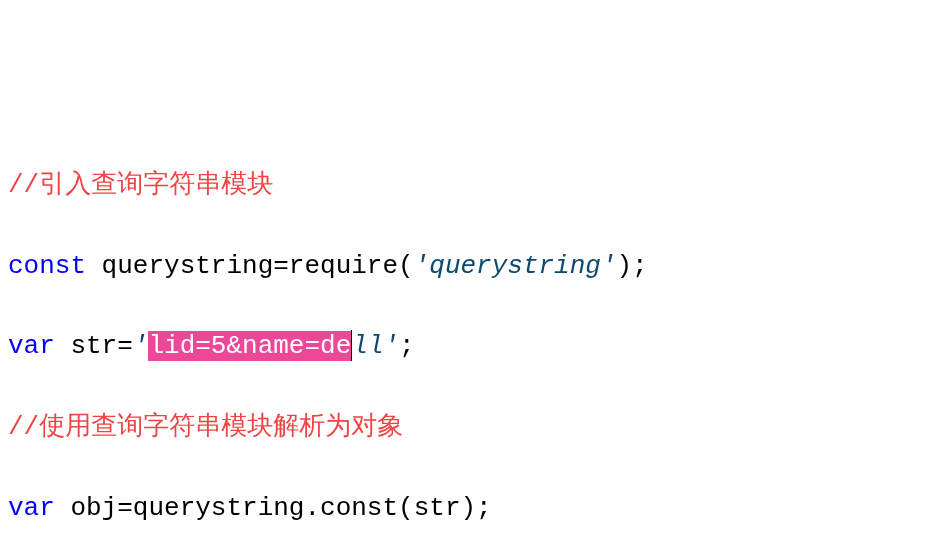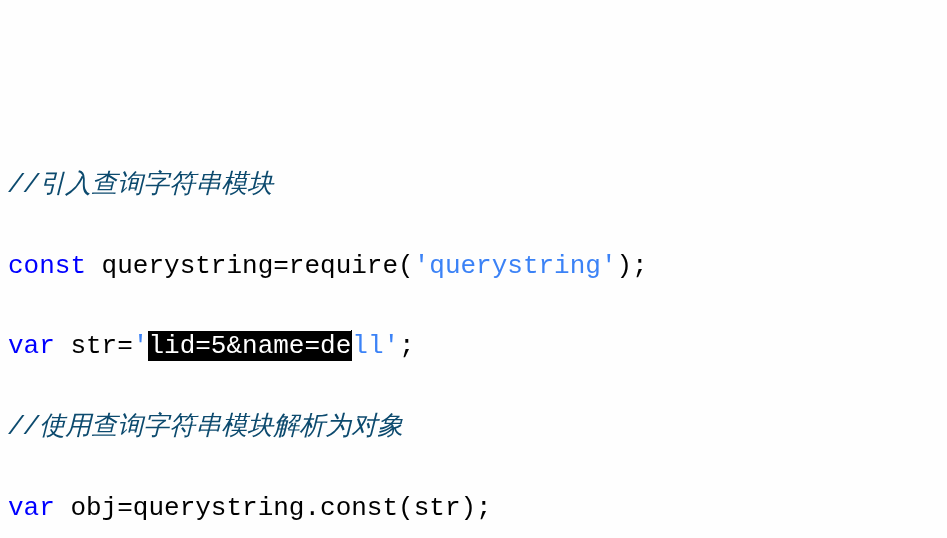--- a/index.html
+++ b/index.html
@@ -6,24 +6,24 @@
       margin: 0;
       padding: 4px 8px;
       font-family: Consolas, "Courier New", monospace;
       font-size: 26px;
       line-height: 1.55;
       background: #fefefe;
       color: #000;
       white-space: pre;
     }
     .line { display: block; }
-    .comment { color: #0c4a6e; font-style: italic; }
+    .comment { color: #ef4444; }
     .keyword { color: #0000ff; }
-    .string { color: #3b82f6; }
-    .highlight { background: #000000; color: #ffffff; }
+    .string { color: #0c4a6e; font-style: italic; }
+    .highlight { background: #ec4899; color: #ffffff; }
     .cursor {
       display: inline-block;
       width: 1px;
       height: 1.2em;
       background: #000;
       vertical-align: middle;
       position: relative;
       top: -1px;
     }
   </style>

